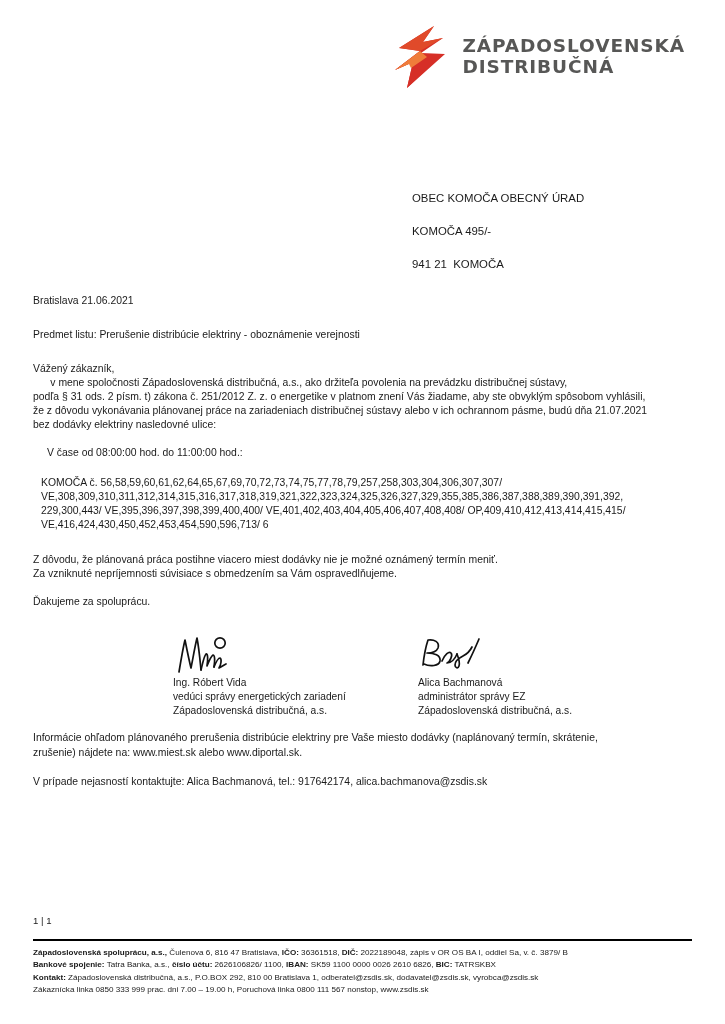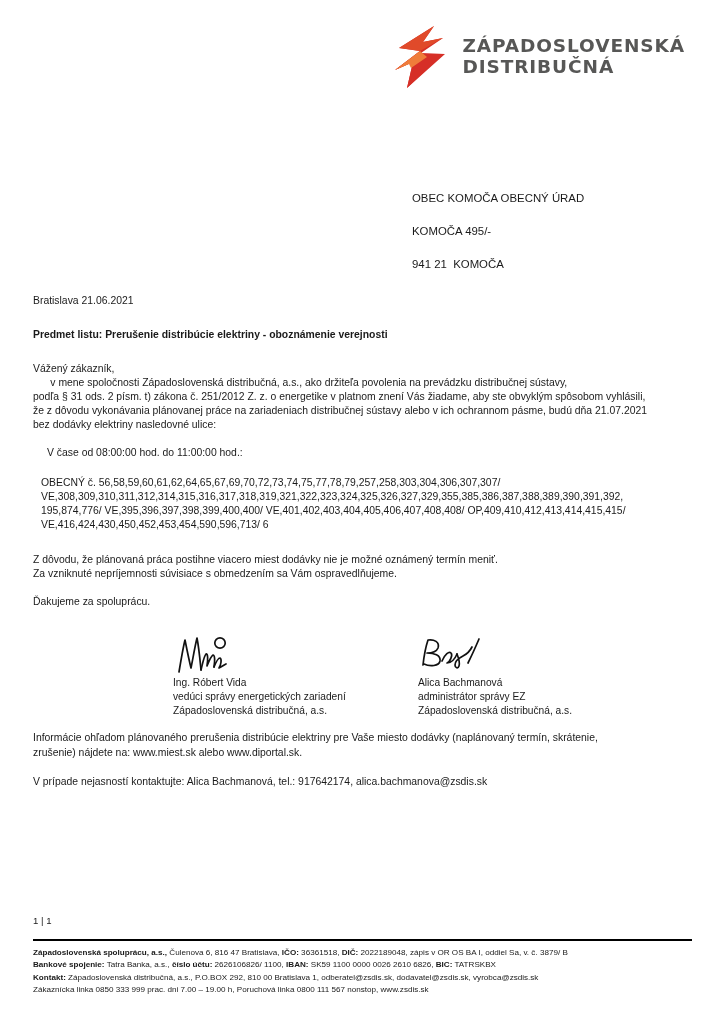--- a/index.html
+++ b/index.html
@@ -66,21 +66,21 @@
     top: 294px;
     right: 30px;
     font-size: 10.4px;
     line-height: 14px;
   }
   .place-date {
     font-size: 10.4px;
     margin-bottom: 20px;
   }
   .subject {
-    font-weight: bold;
+    font-weight: normal;
     font-size: 10.4px;
     margin-bottom: 20px;
   }
   .salutation { }
   .para { margin-bottom: 14px; }
   .para div { white-space: pre; }
   .time-line { margin-bottom: 16px; margin-left: 14px; }
 
   .street-list {
     margin-bottom: 21px;
@@ -192,23 +192,23 @@
     <div class="para">
       <div>      v mene spoločnosti Západoslovenská distribučná, a.s., ako držiteľa povolenia na prevádzku distribučnej sústavy,</div>
       <div>podľa § 31 ods. 2 písm. t) zákona č. 251/2012 Z. z. o energetike v platnom znení Vás žiadame, aby ste obvyklým spôsobom vyhlásili,</div>
       <div>že z dôvodu vykonávania plánovanej práce na zariadeniach distribučnej sústavy alebo v ich ochrannom pásme, budú dňa 21.07.2021</div>
       <div>bez dodávky elektriny nasledovné ulice:</div>
     </div>
 
     <div class="time-line">V čase od 08:00:00 hod.  do 11:00:00 hod.:</div>
 
     <div class="street-list">
-      <div>OBECNÝ č. 56,58,59,60,61,62,64,65,67,69,70,72,73,74,75,77,78,79,257,258,303,304,306,307,307/</div>
+      <div>KOMOČA č. 56,58,59,60,61,62,64,65,67,69,70,72,73,74,75,77,78,79,257,258,303,304,306,307,307/</div>
       <div>VE,308,309,310,311,312,314,315,316,317,318,319,321,322,323,324,325,326,327,329,355,385,386,387,388,389,390,391,392,</div>
-      <div>195,874,776/ VE,395,396,397,398,399,400,400/ VE,401,402,403,404,405,406,407,408,408/ OP,409,410,412,413,414,415,415/</div>
+      <div>229,300,443/ VE,395,396,397,398,399,400,400/ VE,401,402,403,404,405,406,407,408,408/ OP,409,410,412,413,414,415,415/</div>
       <div>VE,416,424,430,450,452,453,454,590,596,713/ 6</div>
     </div>
 
     <div class="para">
       <div>Z dôvodu, že plánovaná práca postihne viacero miest dodávky nie je možné oznámený termín meniť.</div>
       <div>Za vzniknuté nepríjemnosti súvisiace s obmedzením sa Vám ospravedlňujeme.</div>
     </div>
 
     <div class="para">Ďakujeme za spoluprácu.</div>
 

